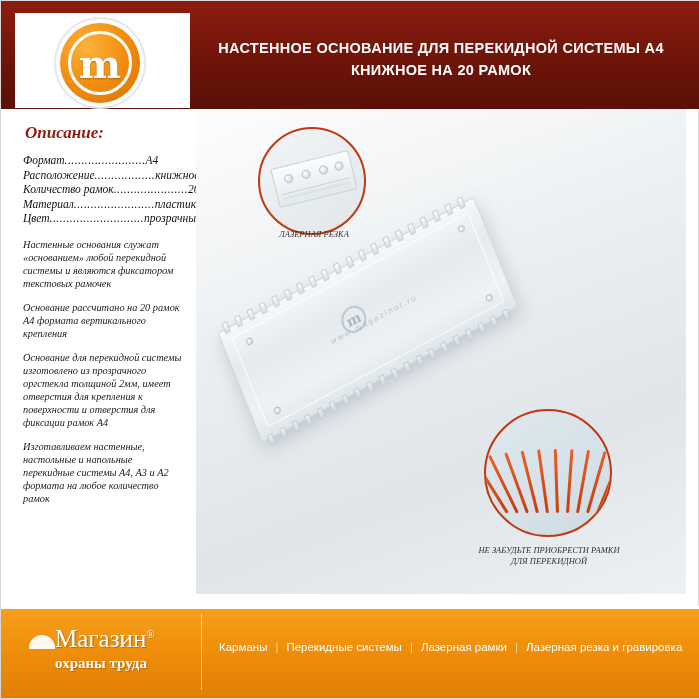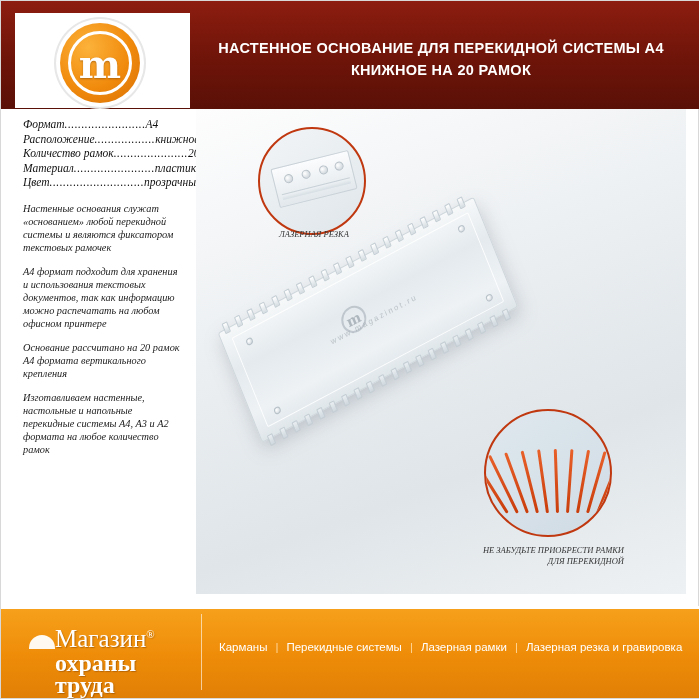--- a/index.html
+++ b/index.html
@@ -167,21 +167,21 @@
     border-top:3px solid #ffffff;
   }
   .brand {
     position:absolute; left:14px; top:12px; width:185px; color:#ffffff;
   }
   .brand .l1 {
     font-family:"Liberation Serif", serif; font-weight:normal; font-size:25px;
     line-height:27px; text-shadow:1px 1px 1px rgba(150,80,0,.6);
   }
   .brand .l2 {
-    font-family:"Liberation Serif", serif; font-weight:bold; font-size:24px;
+    font-family:"Liberation Serif", serif; font-weight:bold; font-size:15px;
     line-height:22px; text-shadow:1px 1px 1px rgba(150,80,0,.6);
   }
   .brand .reg { font-size:11px; vertical-align:super; }
   .brand-icon {
     position:absolute; left:14px; top:8px; width:26px; height:34px;
   }
   .brand-icon .helmet {
     position:absolute; left:0; top:6px; width:26px; height:14px;
     background:#ffffff; border-radius:13px 13px 0 0; opacity:.95;
   }
@@ -206,42 +206,43 @@
     <div class="title">НАСТЕННОЕ ОСНОВАНИЕ ДЛЯ ПЕРЕКИДНОЙ СИСТЕМЫ А4 КНИЖНОЕ НА 20 РАМОК</div>
   </div>
 
   <div class="logo-wrap">
     <div class="logo-circle">
       <div class="logo-m">m</div>
     </div>
   </div>
 
   <div class="leftcol">
+    <div class="desc-h">Описание:</div>
 
     <div class="spec">
       <div class="row">
         <span>Формат</span><span class="dots">........................</span><span>А4</span>
       </div>
       <div class="row">
         <span>Расположение</span><span class="dots">..................</span><span>книжное</span>
       </div>
       <div class="row">
         <span>Количество рамок</span><span class="dots">......................</span><span>20</span>
       </div>
       <div class="row">
         <span>Материал</span><span class="dots">........................</span><span>пластик</span>
       </div>
       <div class="row">
         <span>Цвет</span><span class="dots">............................</span><span>прозрачный</span>
       </div>
     </div>
 
     <div class="para">Настенные основания служат «основанием» любой перекидной системы и являются фиксатором текстовых рамочек</div>
-    <div class="para">А4 формат подходит для хранения и использования текстовых документов, так как информацию можно распечатать на любом офисном принтере</div>
     <div class="para">Основание рассчитано на 20 рамок А4 формата вертикального крепления</div>
+    <div class="para">Основание для перекидной системы изготовлено из прозрачного оргстекла толщиной 2мм, имеет отверстия для крепления к поверхности и отверстия для фиксации рамок А4</div>
     <div class="para">Изготавливаем настенные, настольные и напольные перекидные системы А4, А3 и А2 формата на любое количество рамок</div>
   </div>
 
   <div class="photo">
 
     <div class="panel">
       <div class="panel-body">
         <div class="wm-circle">m</div>
         <div class="panel-watermark">www.magazinot.ru</div>
         <div class="screw" style="left:22px; top:18px;"></div>
@@ -314,21 +315,21 @@
         <i style="left:34px; bottom:8px; transform:rotate(-20deg);"></i>
         <i style="left:44px; bottom:8px; transform:rotate(-14deg);"></i>
         <i style="left:54px; bottom:8px; transform:rotate(-8deg);"></i>
         <i style="left:64px; bottom:8px; transform:rotate(-2deg);"></i>
         <i style="left:74px; bottom:8px; transform:rotate(4deg);"></i>
         <i style="left:84px; bottom:8px; transform:rotate(10deg);"></i>
         <i style="left:94px; bottom:8px; transform:rotate(16deg);"></i>
         <i style="left:104px;bottom:8px; transform:rotate(22deg);"></i>
       </div>
     </div>
-    <div class="cap-label" style="left:278px; top:436px; width:150px;text-align:right;">НЕ ЗАБУДЬТЕ ПРИОБРЕСТИ РАМКИ ДЛЯ ПЕРЕКИДНОЙ</div>
+    <div class="cap-label" style="left:278px; top:436px; width:150px;">НЕ ЗАБУДЬТЕ ПРИОБРЕСТИ РАМКИ ДЛЯ ПЕРЕКИДНОЙ</div>
 
   </div>
 
   <div class="bottombar">
     <div class="brand">
       <div class="brand-icon">
         <div class="helmet"></div>
       </div>
       <div class="l1" style="padding-left:40px;">
         <span>Магазин</span><span class="reg">®</span>

